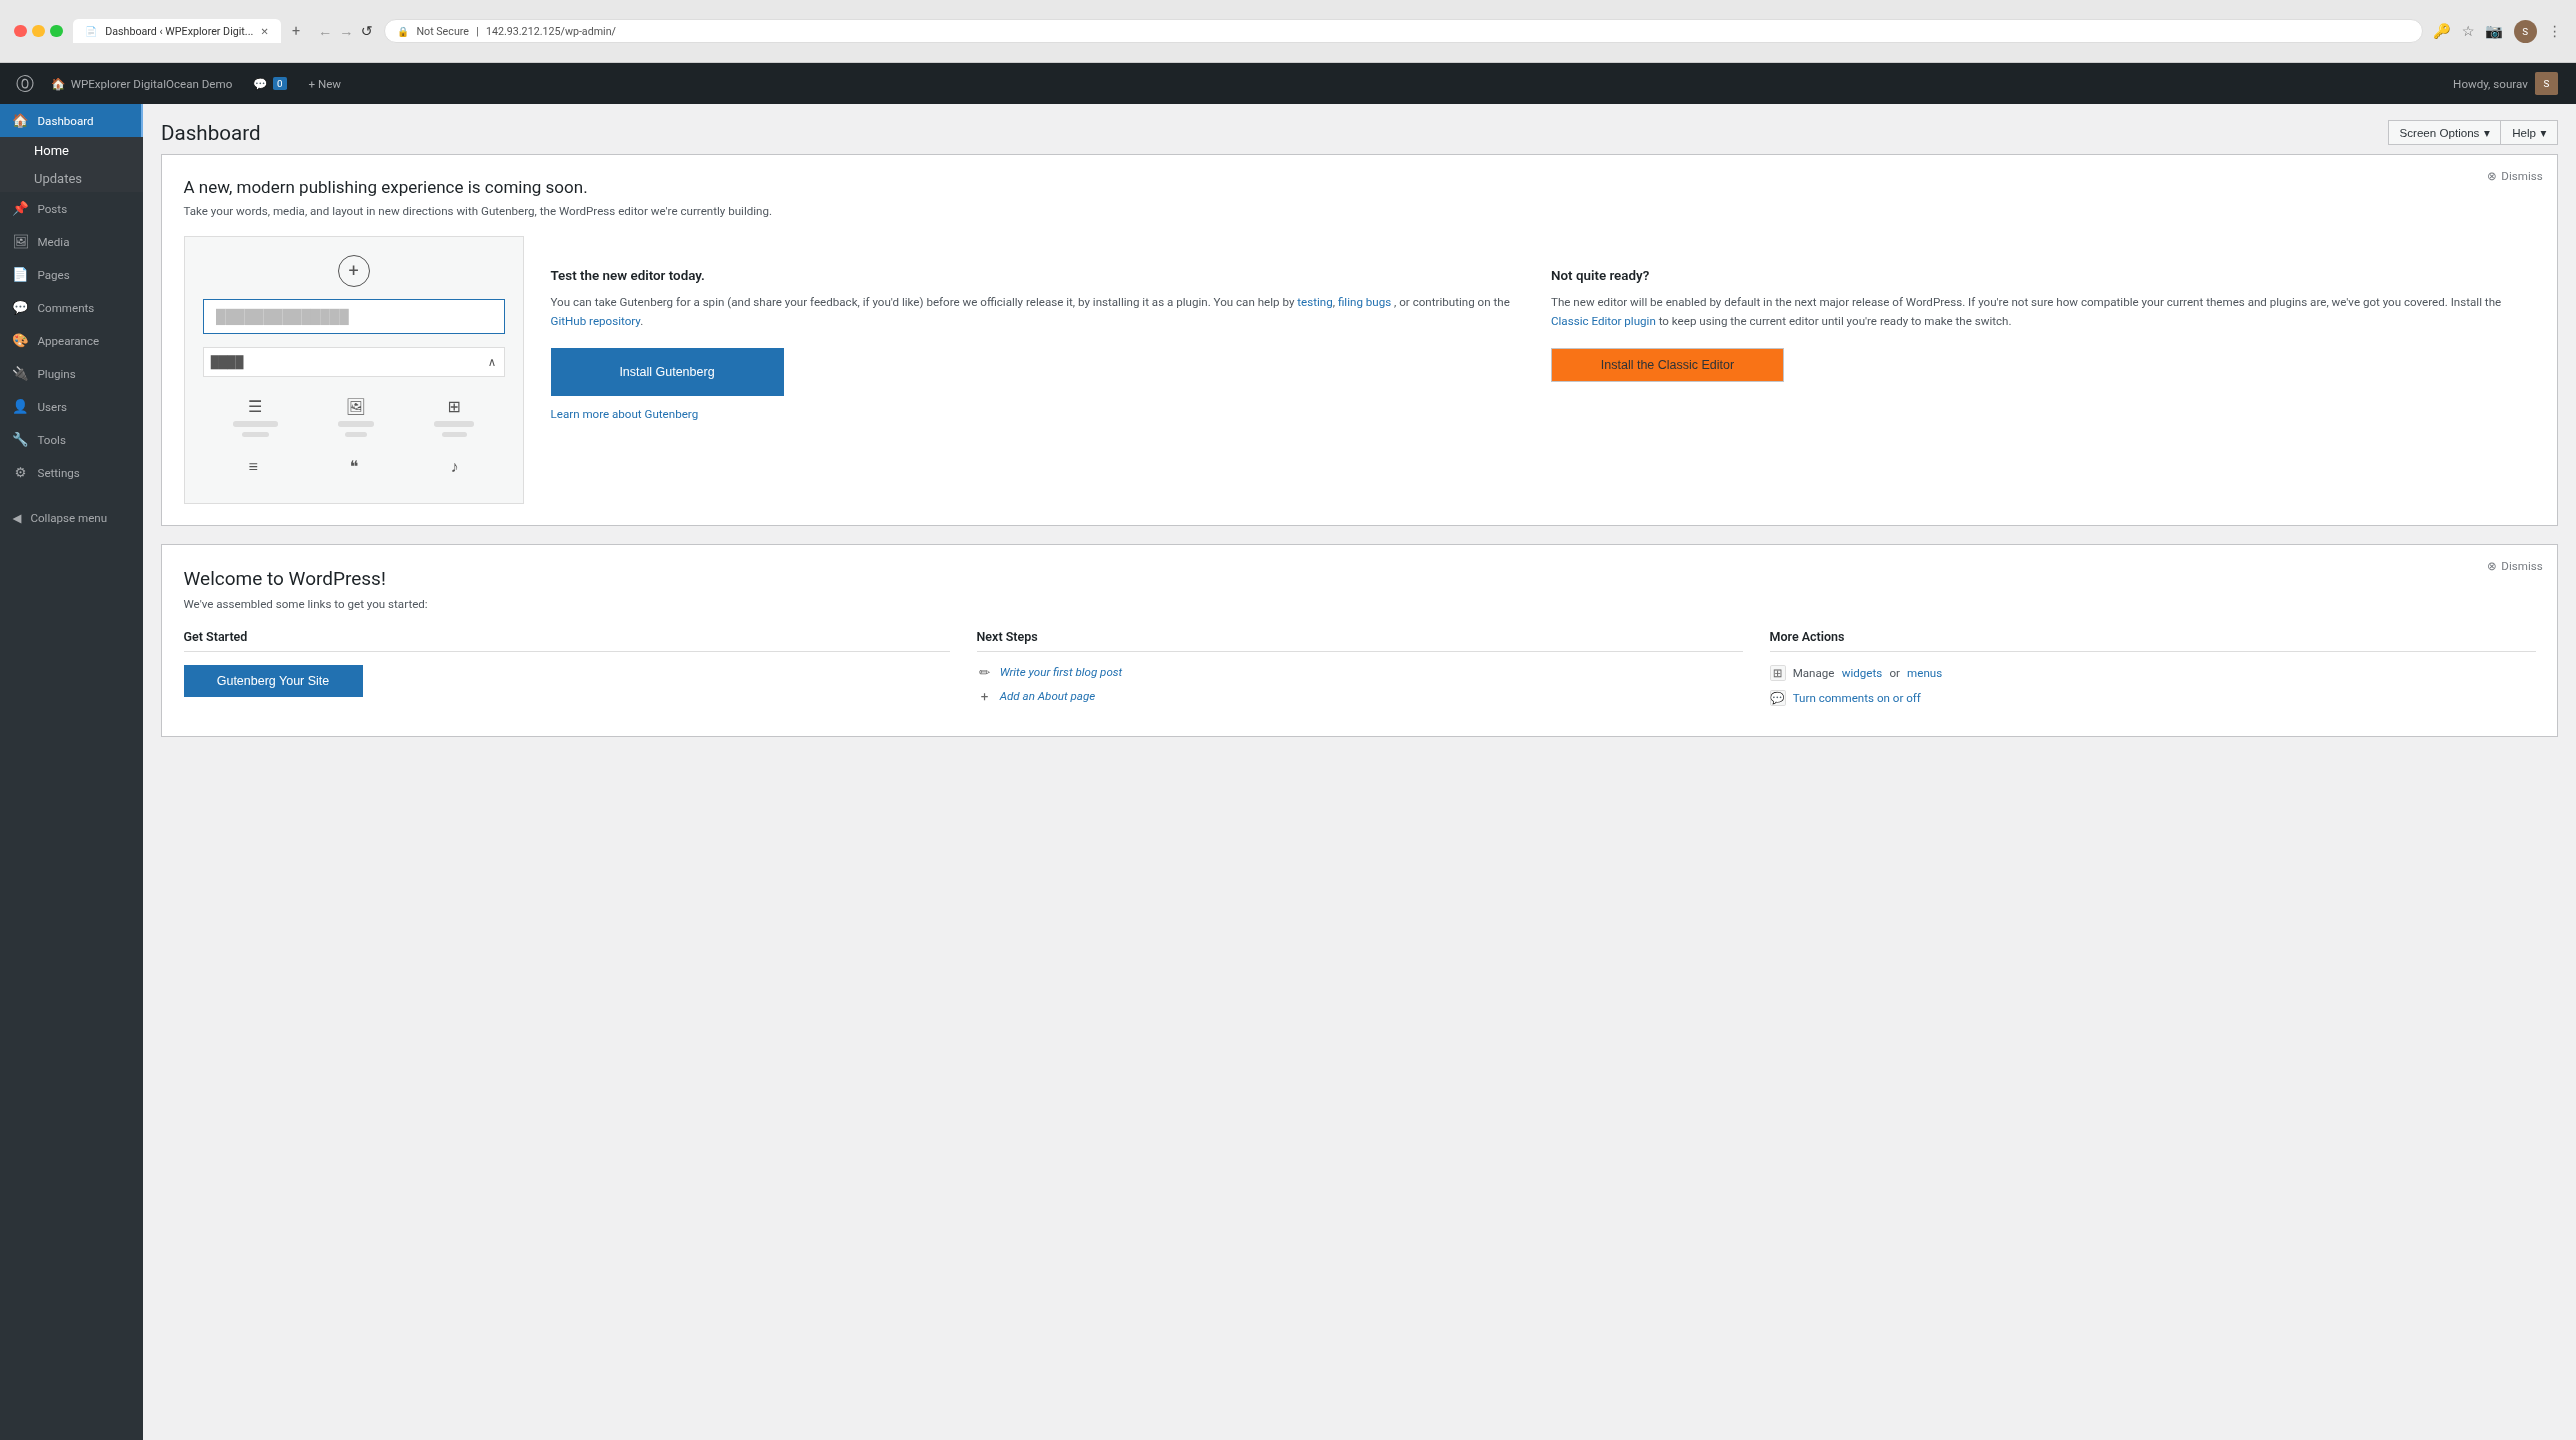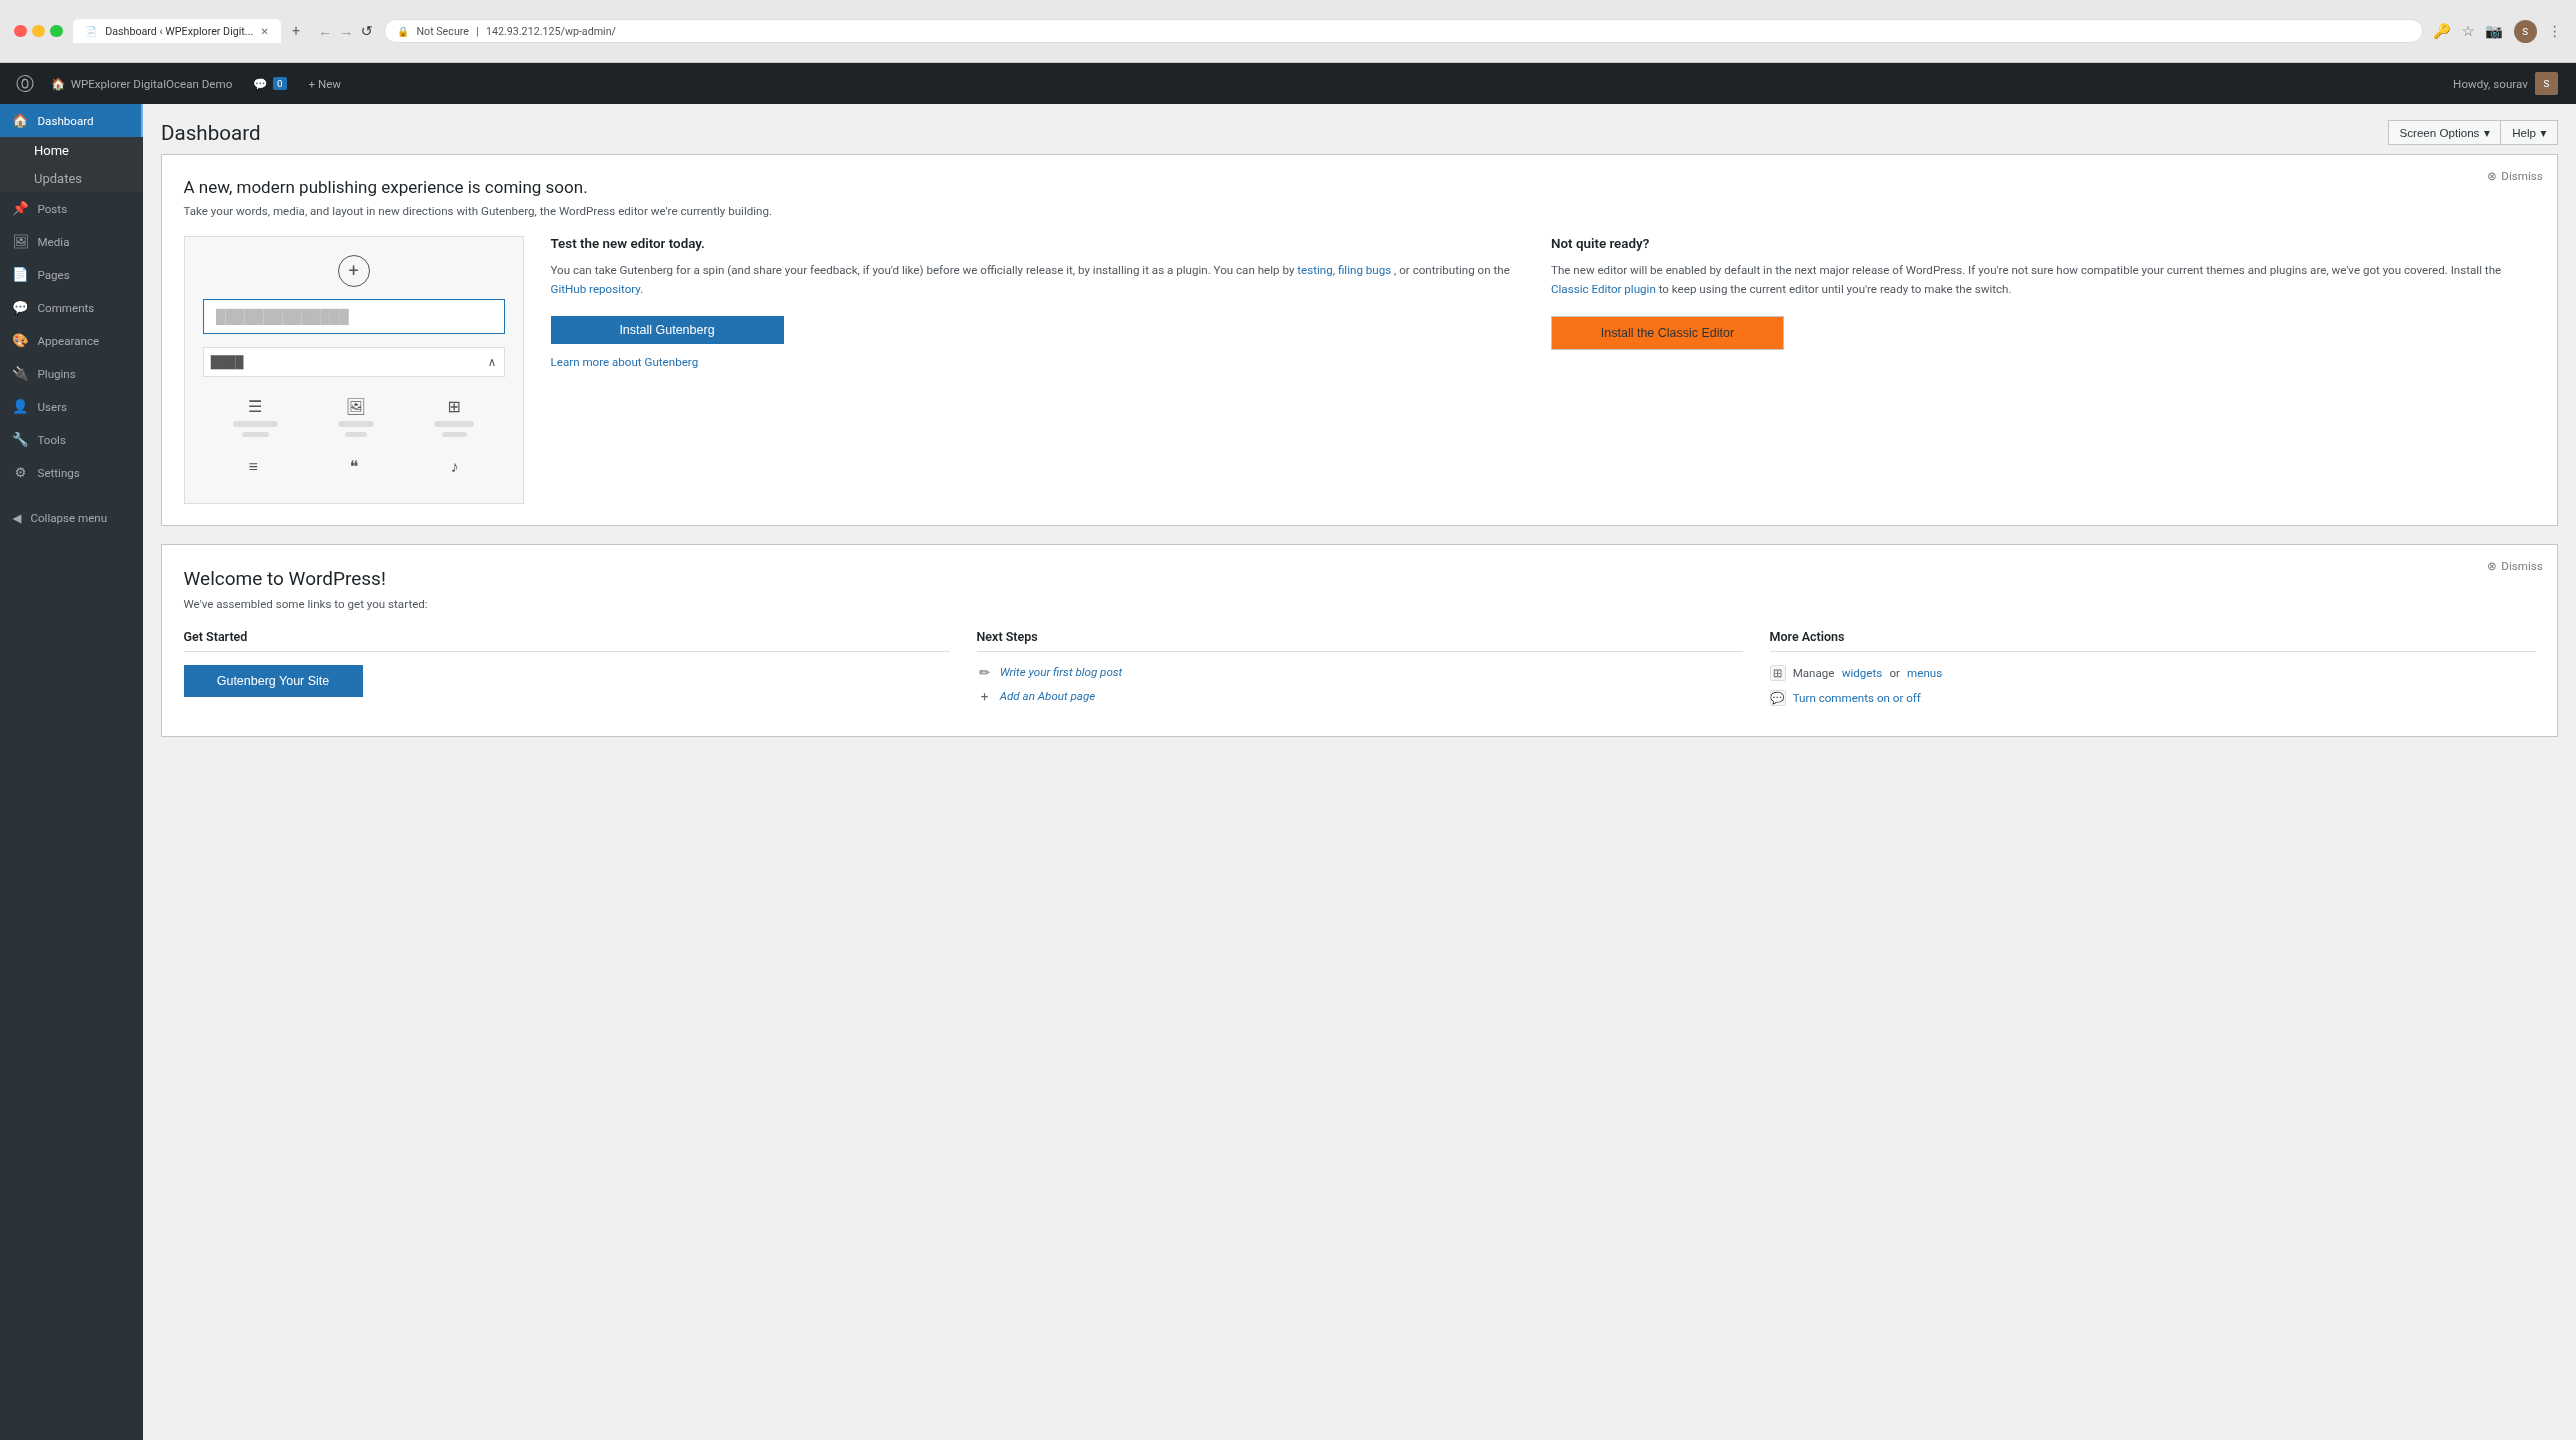--- a/index.html
+++ b/index.html
@@ -267,31 +267,31 @@
       align-items: center;
       gap: 5.4px;
       font-size: 9.8px;
       color: #666;
     }
     .preview-icon-sym { font-size: 16px; color: #555; }
     .preview-icon-label { height: 5.4px; background: #ddd; border-radius: 2.7px; }
     .preview-icons2 { display: flex; justify-content: space-around; width: 100%; }
     .preview-icon-sym2 { font-size: 16px; color: #555; }
 
-    .gutenberg-columns { display: flex; gap: 16px; flex: 1; }
+    .gutenberg-columns { display: flex; gap: 16px; flex: 1; margin-top: 32px; }
     .gutenberg-col { flex: 1; }
     .gutenberg-col-title { font-size: 13.4px; font-weight: 600; color: #1d2327; margin-bottom: 10.7px; }
     .gutenberg-col p { font-size: 11.6px; color: #50575e; line-height: 1.6; margin-bottom: 9px; }
     .gutenberg-col a { color: #2271b1; text-decoration: none; }
     .gutenberg-actions { margin-top: 18px; display: flex; flex-direction: column; gap: 10.7px; }
     .btn-install-gutenberg {
       background: #2271b1;
       color: white;
       border: none;
-      padding: 7px 18px;
+      padding: 17px 18px;
       font-size: 12.5px;
       cursor: pointer;
       text-align: center;
       display: block;
       width: 100%;
       max-width: 233px;
     }
     .btn-install-classic {
       background: #f97316;
       color: #2c3338;

